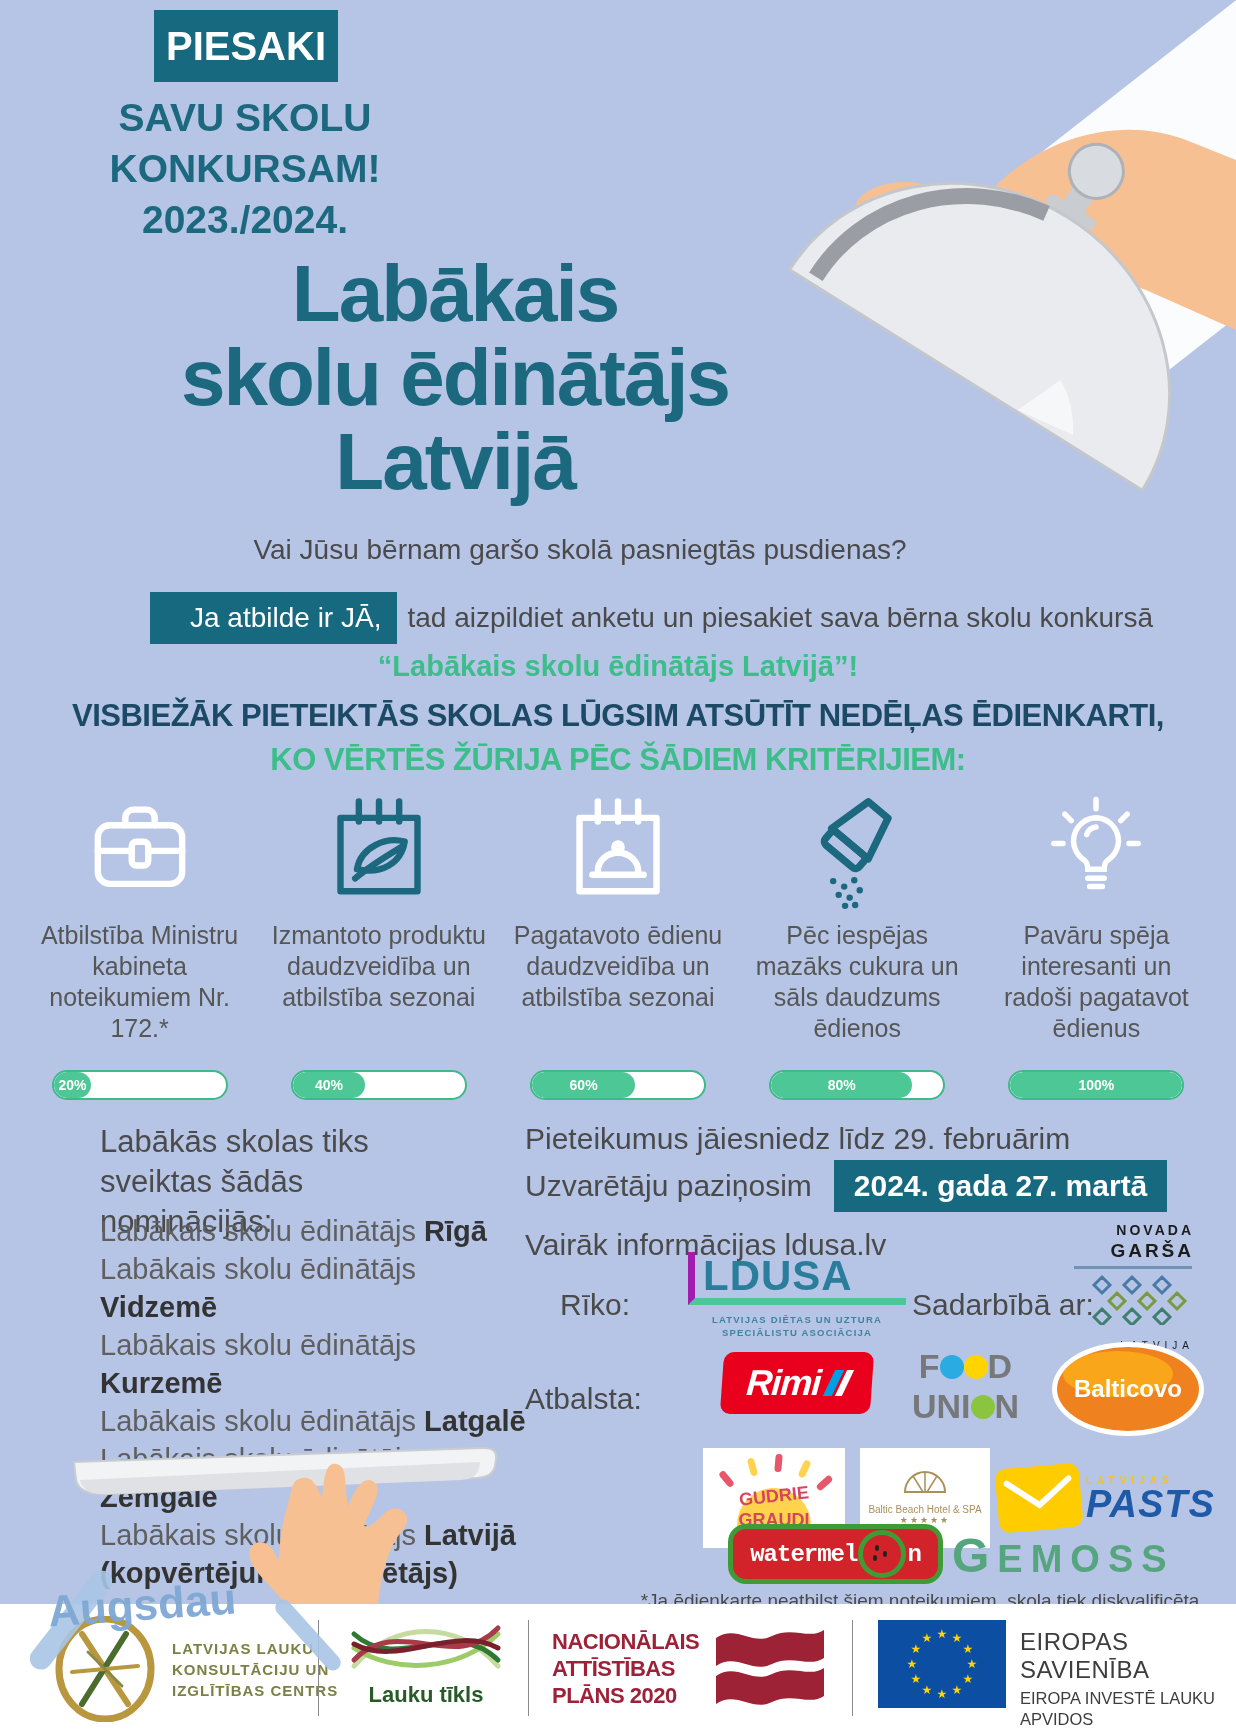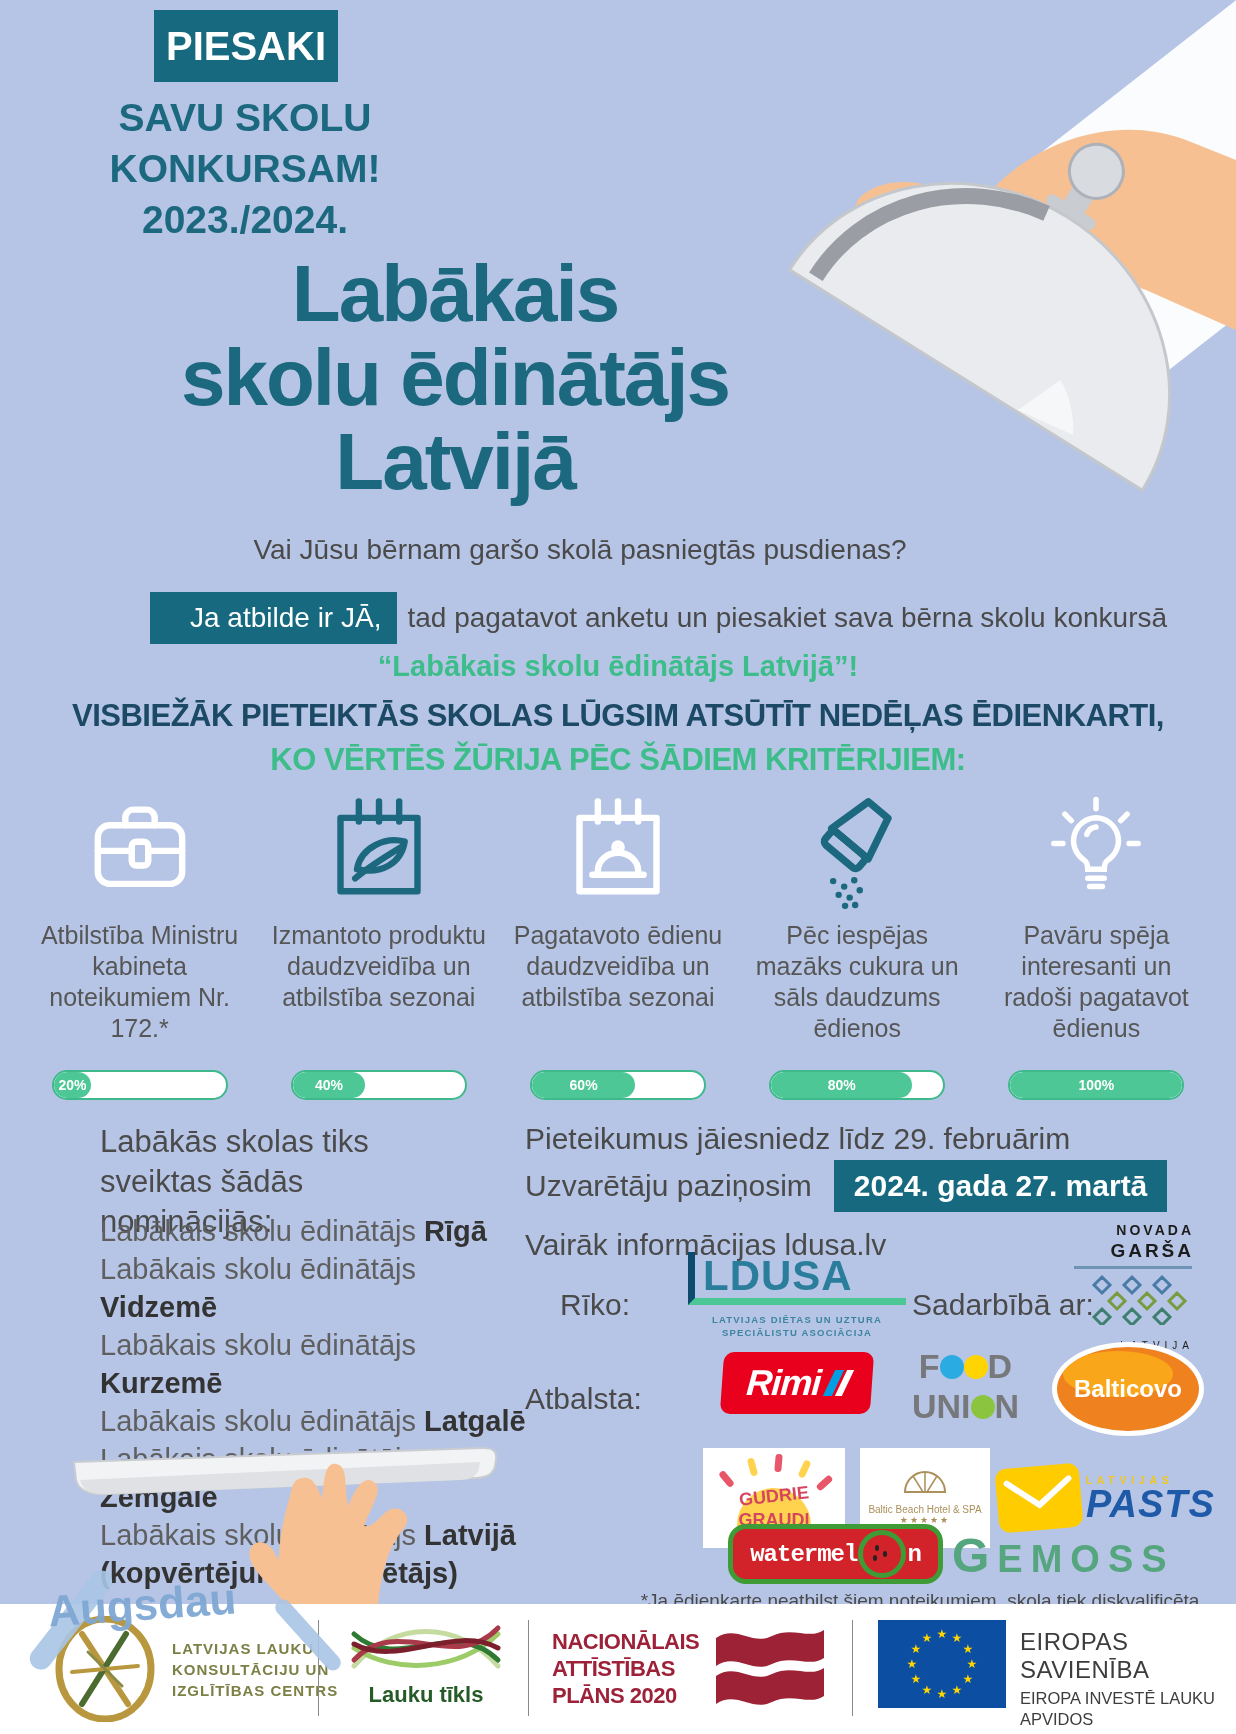--- a/index.html
+++ b/index.html
@@ -42,21 +42,21 @@
 
   
   .dl1{left:525px;top:1122px;width:660px;font-size:30px;color:#4a4a4a;}
   .dl2{left:525px;top:1160px;width:680px;display:flex;align-items:center;font-size:30px;color:#4a4a4a;}
   .date-chip{background:#17697f;color:#fff;font-weight:bold;font-size:30px;padding:9px 20px;margin-left:22px;}
   .dl3{left:525px;top:1228px;width:660px;font-size:30px;color:#4a4a4a;}
   .org-label{font-size:30px;color:#4a4a4a;}
 
   
   .ldusa{left:688px;top:1252px;width:218px;}
-  .ldusa-mark{border-left:7px solid #0c4a6e;border-bottom:7px solid #4cc795;padding:2px 4px 0 8px;
+  .ldusa-mark{border-left:7px solid #a21caf;border-bottom:7px solid #4cc795;padding:2px 4px 0 8px;
               color:#2b7d9c;font-weight:bold;font-size:42px;letter-spacing:1px;line-height:44px;}
   .ldusa-sub{margin-top:8px;color:#3d84a0;font-size:9.5px;font-weight:bold;letter-spacing:1.2px;text-align:center;line-height:13px;}
 
   
   .ng{left:1072px;top:1222px;width:122px;text-align:right;color:#1c1c1c;}
   .ng-l1{font-size:14px;font-weight:bold;letter-spacing:3px;}
   .ng-l2{font-size:19px;font-weight:bold;letter-spacing:3px;margin-top:2px;}
   .ng-line{height:3px;background:#6f94b5;margin:4px 2px;}
   .ng-l3{font-size:10px;letter-spacing:5px;margin-top:11px;}
 
@@ -165,21 +165,21 @@
 
   <div class="abs main-title">
     <div>Labākais</div>
     <div>skolu ēdinātājs</div>
     <div>Latvijā</div>
   </div>
 
   <div class="abs question">Vai Jūsu bērnam garšo skolā pasniegtās pusdienas?</div>
   <div class="abs banner-row">
     <span class="banner-chip">Ja atbilde ir JĀ,</span>
-    <span class="banner-rest">tad pagatavot anketu un piesakiet sava bērna skolu konkursā</span>
+    <span class="banner-rest">tad aizpildiet anketu un piesakiet sava bērna skolu konkursā</span>
   </div>
   <div class="abs quote-line">“Labākais skolu ēdinātājs Latvijā”!</div>
 
   <div class="abs crit-head1">VISBIEŽĀK PIETEIKTĀS SKOLAS LŪGSIM ATSŪTĪT NEDĒĻAS ĒDIENKARTI,</div>
   <div class="abs crit-head2">KO VĒRTĒS ŽŪRIJA PĒC ŠĀDIEM KRITĒRIJIEM:</div>
 
   <div class="abs criteria-row">
 
     <div class="crit-cell">
       <div class="crit-icon">

